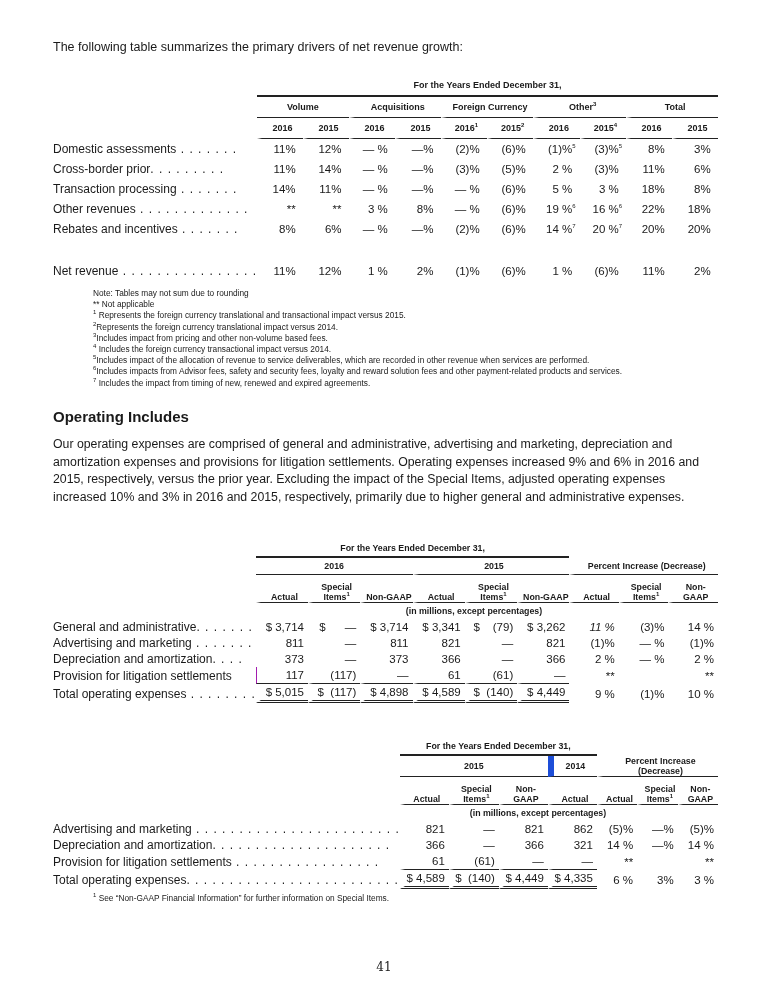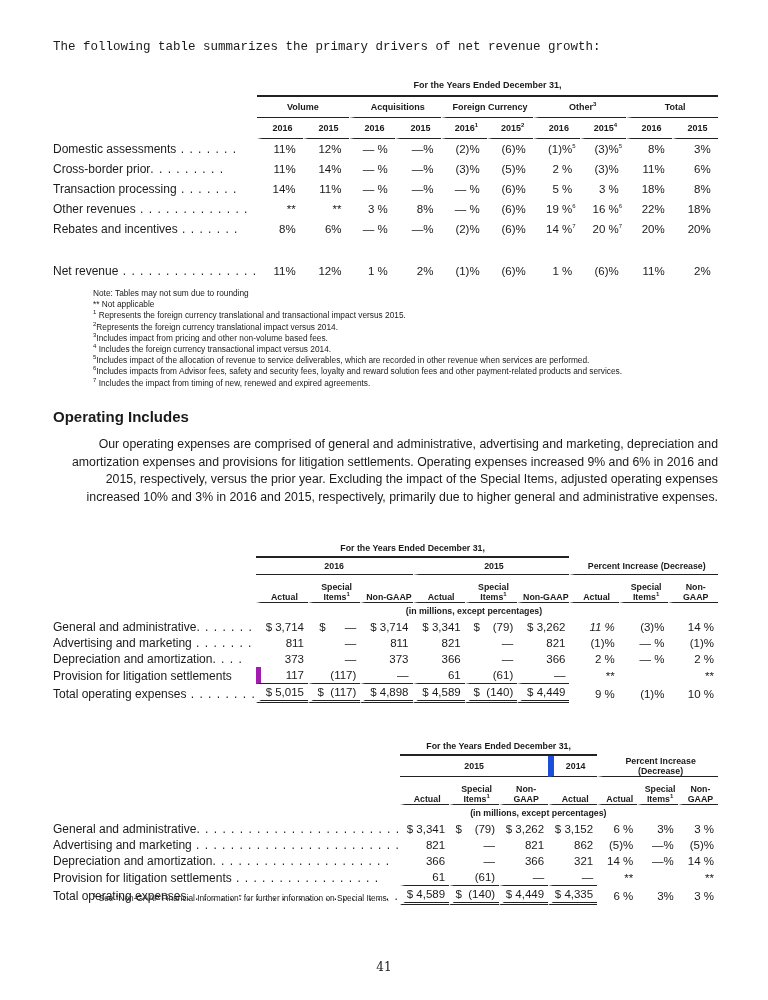--- a/index.html
+++ b/index.html
@@ -1,35 +1,35 @@
 <!DOCTYPE html>
 <html><head>
 <meta charset="utf-8">
 <style>
   html, body { margin: 0; padding: 0; background: #ffffff; }
   body {
     width: 768px; height: 1000px; position: relative; overflow: hidden;
     font-family: "Liberation Sans", sans-serif; color: #1a1a1a;
   }
   .abs { position: absolute; }
-  .intro { left: 53px; top: 40px; font-size: 12.5px; font-family: Liberation Mono, monospace; }
+  .intro { left: 53px; top: 40px; font-size: 12.5px; }
   table { border-collapse: separate; border-spacing: 0; }
   .t1 { position: absolute; left: 53px; top: 75px; width: 665px; font-size: 11.5px; }
   .t1 td, .t1 th { padding: 0; height: 20px; }
   .hdr { font-weight: bold; font-size: 9px; text-align: center; }
   .rule { border-bottom: 1.5px solid #222; }
   .num { text-align: right; padding-right: 4px !important; white-space: nowrap; }
   .lbl { white-space: nowrap; font-size: 12px; }
   .lbl .dots { letter-spacing: 1px; }
   sup { font-size: 6px; vertical-align: super; line-height: 0; }
   .notes { left: 93px; font-size: 8.3px; line-height: 11.2px; }
   .notes div { white-space: nowrap; }
   .h2 { left: 53px; top: 408px; font-size: 15px; font-weight: bold; }
   .para { left: 53px; top: 436px; width: 665px; font-size: 12.3px; line-height: 17.5px; }
-  .para p { margin: 0 0 6px 0; text-align: right; }
+  .para p { margin: 0 0 6px 0; }
   .t2, .t3 { position: absolute; font-size: 11.5px; }
   .t2 td, .t3 td { padding: 0; height: 16px; }
   .t2 .hdr, .t3 .hdr { font-size: 8.8px; }
   .ul1 { border-bottom: 1px solid #222; }
   .ul2 { border-bottom: 3px double #222; }
   .pageno { left: 0; width: 768px; top: 960px; text-align: center; font-size: 12px; font-family: "DejaVu Serif", serif; }
 </style>
 </head>
 <body>
 
@@ -234,21 +234,21 @@
         <td class="num" style="border-left:5px solid #fff;white-space:pre;">373</td>
         <td class="num" style="border-left:5px solid #fff;white-space:pre;">366</td>
         <td class="num" style="border-left:5px solid #fff;white-space:pre;">—</td>
         <td class="num" style="border-left:5px solid #fff;white-space:pre;">366</td>
         <td class="num" style="border-left:5px solid #fff;white-space:pre;">2 %</td>
         <td class="num" style="border-left:5px solid #fff;white-space:pre;">— %</td>
         <td class="num" style="border-left:5px solid #fff;white-space:pre;">2 %</td>
       </tr>
       <tr>
         <td class="lbl"><span>Provision for litigation settlements</span><span class="dots"></span></td>
-        <td class="num ul1" style="border-left:5px solid #a21caf;white-space:pre;">117</td>
+        <td class="num ul1" style="border-left:1px solid #a21caf;white-space:pre;">117</td>
         <td class="num ul1" style="border-left:5px solid #fff;white-space:pre;">(117)</td>
         <td class="num ul1" style="border-left:5px solid #fff;white-space:pre;">—</td>
         <td class="num ul1" style="border-left:5px solid #fff;white-space:pre;">61</td>
         <td class="num ul1" style="border-left:5px solid #fff;white-space:pre;">(61)</td>
         <td class="num ul1" style="border-left:5px solid #fff;white-space:pre;">—</td>
         <td class="num" style="border-left:5px solid #fff;white-space:pre;">**</td>
         <td class="num" style="border-left:5px solid #fff;white-space:pre;"></td>
         <td class="num" style="border-left:5px solid #fff;white-space:pre;">**</td>
       </tr>
       <tr>
@@ -293,30 +293,20 @@
         <td class="hdr rule" style="border-left:5px solid #fff;vertical-align:bottom;line-height:10px"><span>Special Items</span><sup>1</sup></td>
         <td class="hdr rule" style="border-left:5px solid #fff;vertical-align:bottom;line-height:10px"><span>Non-GAAP</span></td>
       </tr>
   <tr>
     <td></td>
         <td colspan="7" class="hdr" style="text-align:left;padding-left:70px !important">(in millions, except percentages)</td>
   </tr>
   </tbody>
     <tbody id="t3-body">
       <tr>
-        <td class="lbl"><span>General and administrative</span><span class="dots">. . . . . . . . . . . . . . . . . . . . . . . .</span></td>
-        <td class="num" style="border-left:5px solid #fff;white-space:pre;">$ 3,341</td>
-        <td class="num" style="border-left:5px solid #fff;white-space:pre;">$    (79)</td>
-        <td class="num" style="border-left:5px solid #fff;white-space:pre;">$ 3,262</td>
-        <td class="num" style="border-left:5px solid #fff;white-space:pre;">$ 3,152</td>
-        <td class="num" style="border-left:5px solid #fff;white-space:pre;">6 %</td>
-        <td class="num" style="border-left:5px solid #fff;white-space:pre;">3%</td>
-        <td class="num" style="border-left:5px solid #fff;white-space:pre;">3 %</td>
-      </tr>
-      <tr>
         <td class="lbl"><span>Advertising and marketing</span><span class="dots"> . . . . . . . . . . . . . . . . . . . . . . . .</span></td>
         <td class="num" style="border-left:5px solid #fff;white-space:pre;">821</td>
         <td class="num" style="border-left:5px solid #fff;white-space:pre;">—</td>
         <td class="num" style="border-left:5px solid #fff;white-space:pre;">821</td>
         <td class="num" style="border-left:5px solid #fff;white-space:pre;">862</td>
         <td class="num" style="border-left:5px solid #fff;white-space:pre;">(5)%</td>
         <td class="num" style="border-left:5px solid #fff;white-space:pre;">—%</td>
         <td class="num" style="border-left:5px solid #fff;white-space:pre;">(5)%</td>
       </tr>
       <tr>

